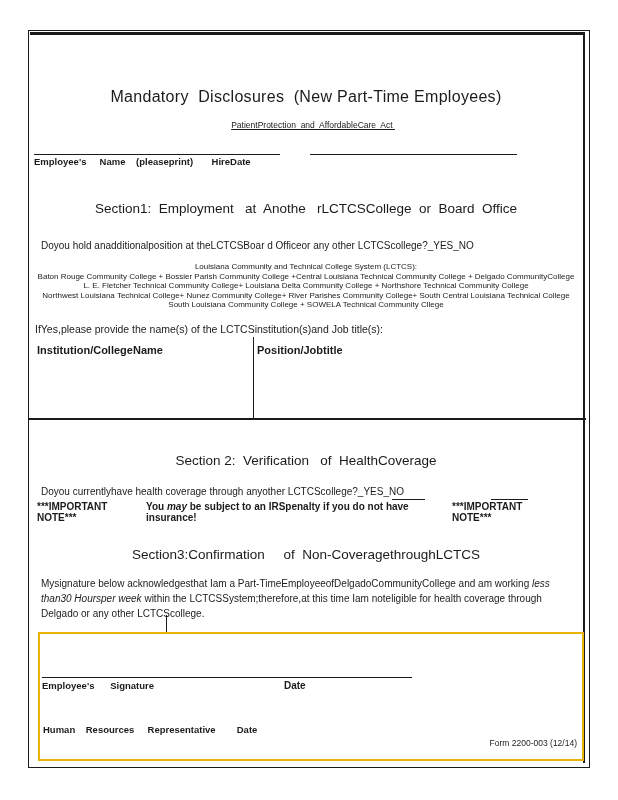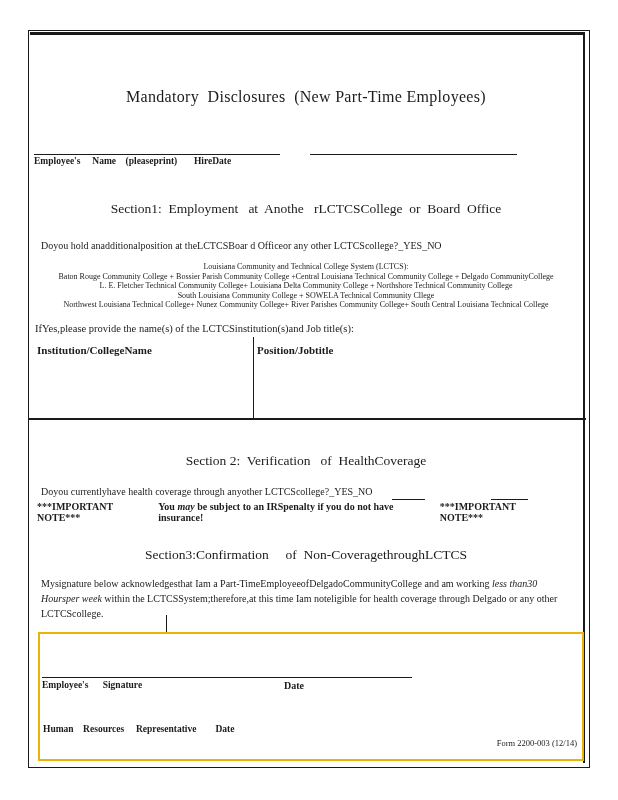--- a/index.html
+++ b/index.html
@@ -1,17 +1,17 @@
 <!DOCTYPE html>
 <html><head>
 <meta charset="utf-8">
 <style>
   html,body{margin:0;padding:0;background:#ffffff;}
   .canvas{position:relative;width:618px;height:800px;background:#ffffff;overflow:hidden;
-          font-family:Liberation Serif, serif;color:#1b1b1b;}
+          font-family:Liberation Sans, sans-serif;color:#1b1b1b;}
   .abs{position:absolute;}
   .page{position:absolute;left:28px;top:30px;width:560px;height:736px;border:1px solid #1a1a1a;background:#ffffff;}
   .thick-top{position:absolute;left:1px;right:4px;top:1px;height:3px;background:#1a1a1a;}
   .thick-right{position:absolute;right:4px;top:1px;bottom:4px;width:2px;background:#1a1a1a;}
   .center{left:0;right:6px;text-align:center;}
   .pre{white-space:pre;}
   .title{top:57px;font-size:16px;letter-spacing:.3px;}
   .subtitle{top:79px;font-size:8.5px;}
   .subtitle span{text-decoration:underline;}
   .fill-line{border-bottom:1px solid #1b1b1b;height:0;}
@@ -51,34 +51,37 @@
 </style>
 </head>
 <body>
 
 <div class="canvas">
   <div class="page">
     <div class="thick-top"></div>
     <div class="thick-right"></div>
 
     <div class="abs center title pre">Mandatory  Disclosures  (New Part-Time Employees)</div>
+    <div class="abs center subtitle pre">
+      <span>PatientProtection  and  AffordableCare  Act </span>
+    </div>
 
     <div class="abs fill-line name-line"></div>
     <div class="abs fill-line hire-line"></div>
     <div class="abs top-labels pre">Employee's     Name    (pleaseprint)       HireDate</div>
 
     <div class="abs center sec-head s1-head pre">Section1:  Employment   at  Anothe   rLCTCSCollege  or  Board  Office</div>
     <div class="abs body-txt s1-q">Doyou hold anadditionalposition at theLCTCSBoar d  Officeor any other LCTCScollege?_YES_NO</div>
 
     <div class="abs colleges">
       <div>Louisiana Community and Technical College System (LCTCS):</div>
       <div>Baton Rouge Community College + Bossier Parish Community College +Central Louisiana Technical Community College + Delgado CommunityCollege</div>
       <div>L. E. Fletcher Technical Community College+ Louisiana Delta Community College + Northshore Technical Community College</div>
+      <div>Northwest Louisiana Technical College+ Nunez Community College+ River Parishes Community College+ South Central Louisiana Technical College</div>
       <div>South Louisiana Community College + SOWELA Technical Community Cllege</div>
-      <div>Northwest Louisiana Technical College+ Nunez Community College+ River Parishes Community College+ South Central Louisiana Technical College</div>
     </div>
 
     <div class="abs ifyes">IfYes,please provide the name(s) of the LCTCSinstitution(s)and Job title(s):</div>
     <div class="abs th th1">Institution/CollegeName</div>
     <div class="abs th th2">Position/Jobtitle</div>
     <div class="abs vline"></div>
     <div class="abs cell cell1"></div>
     <div class="abs cell cell2"></div>
     <div class="abs hline"></div>
 

